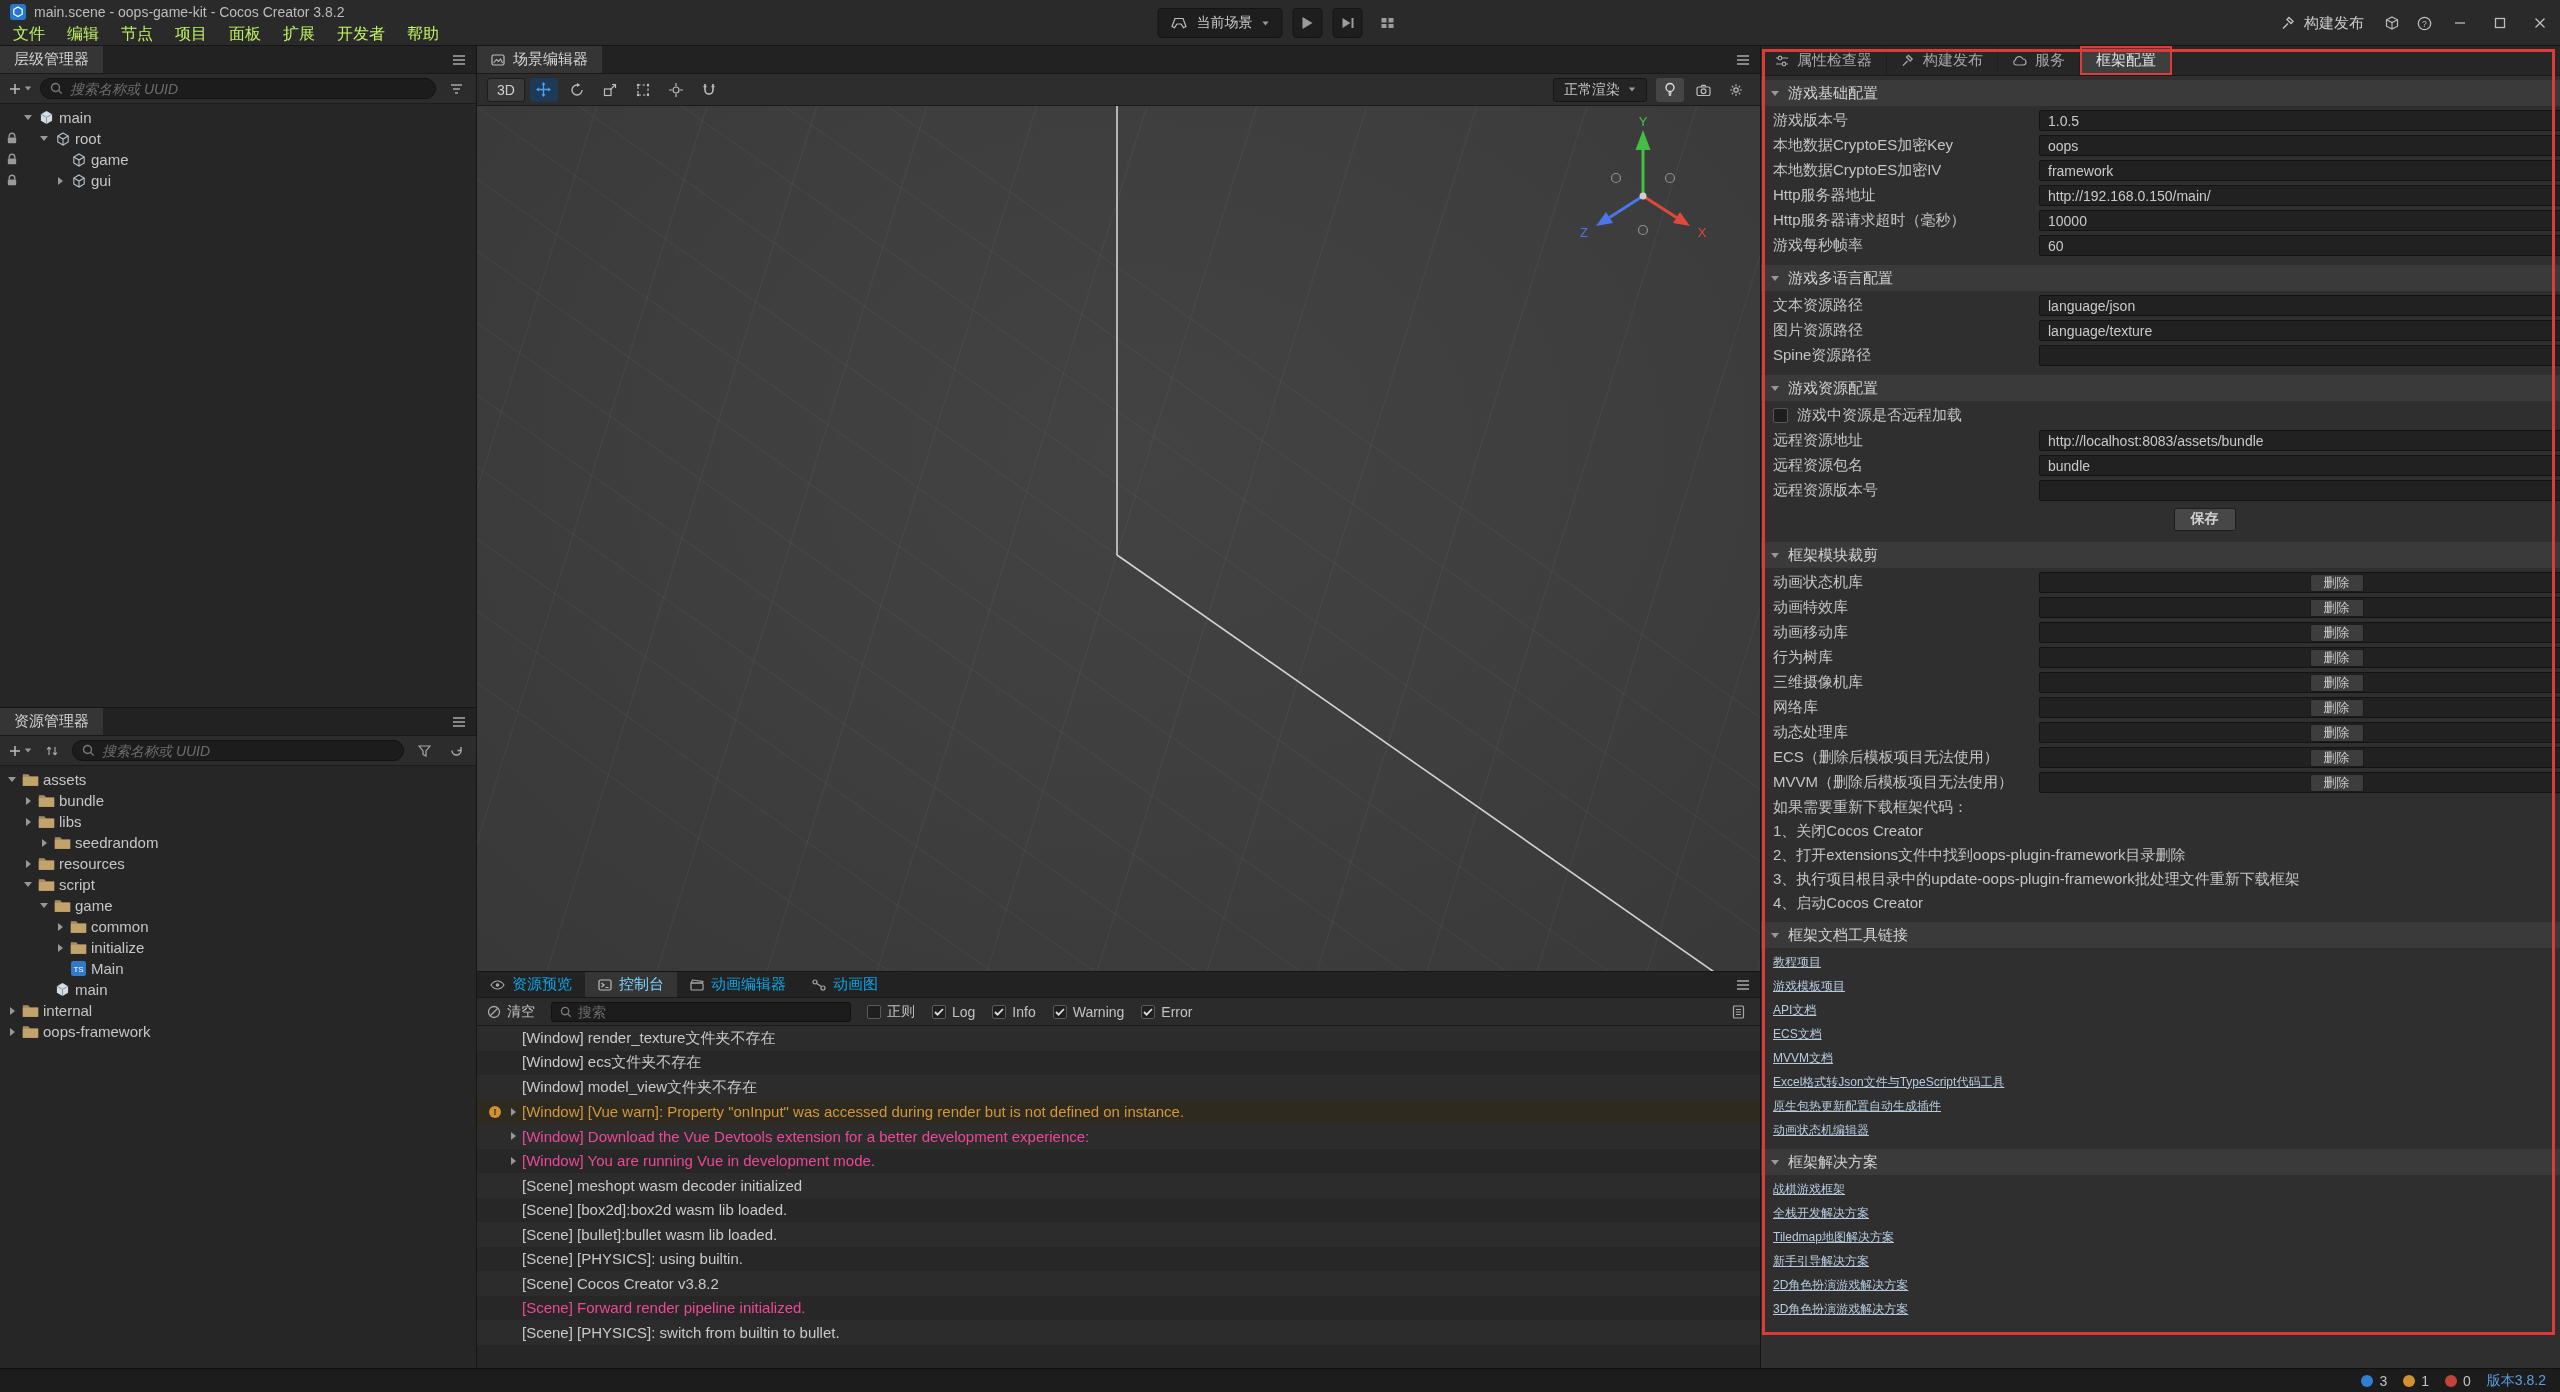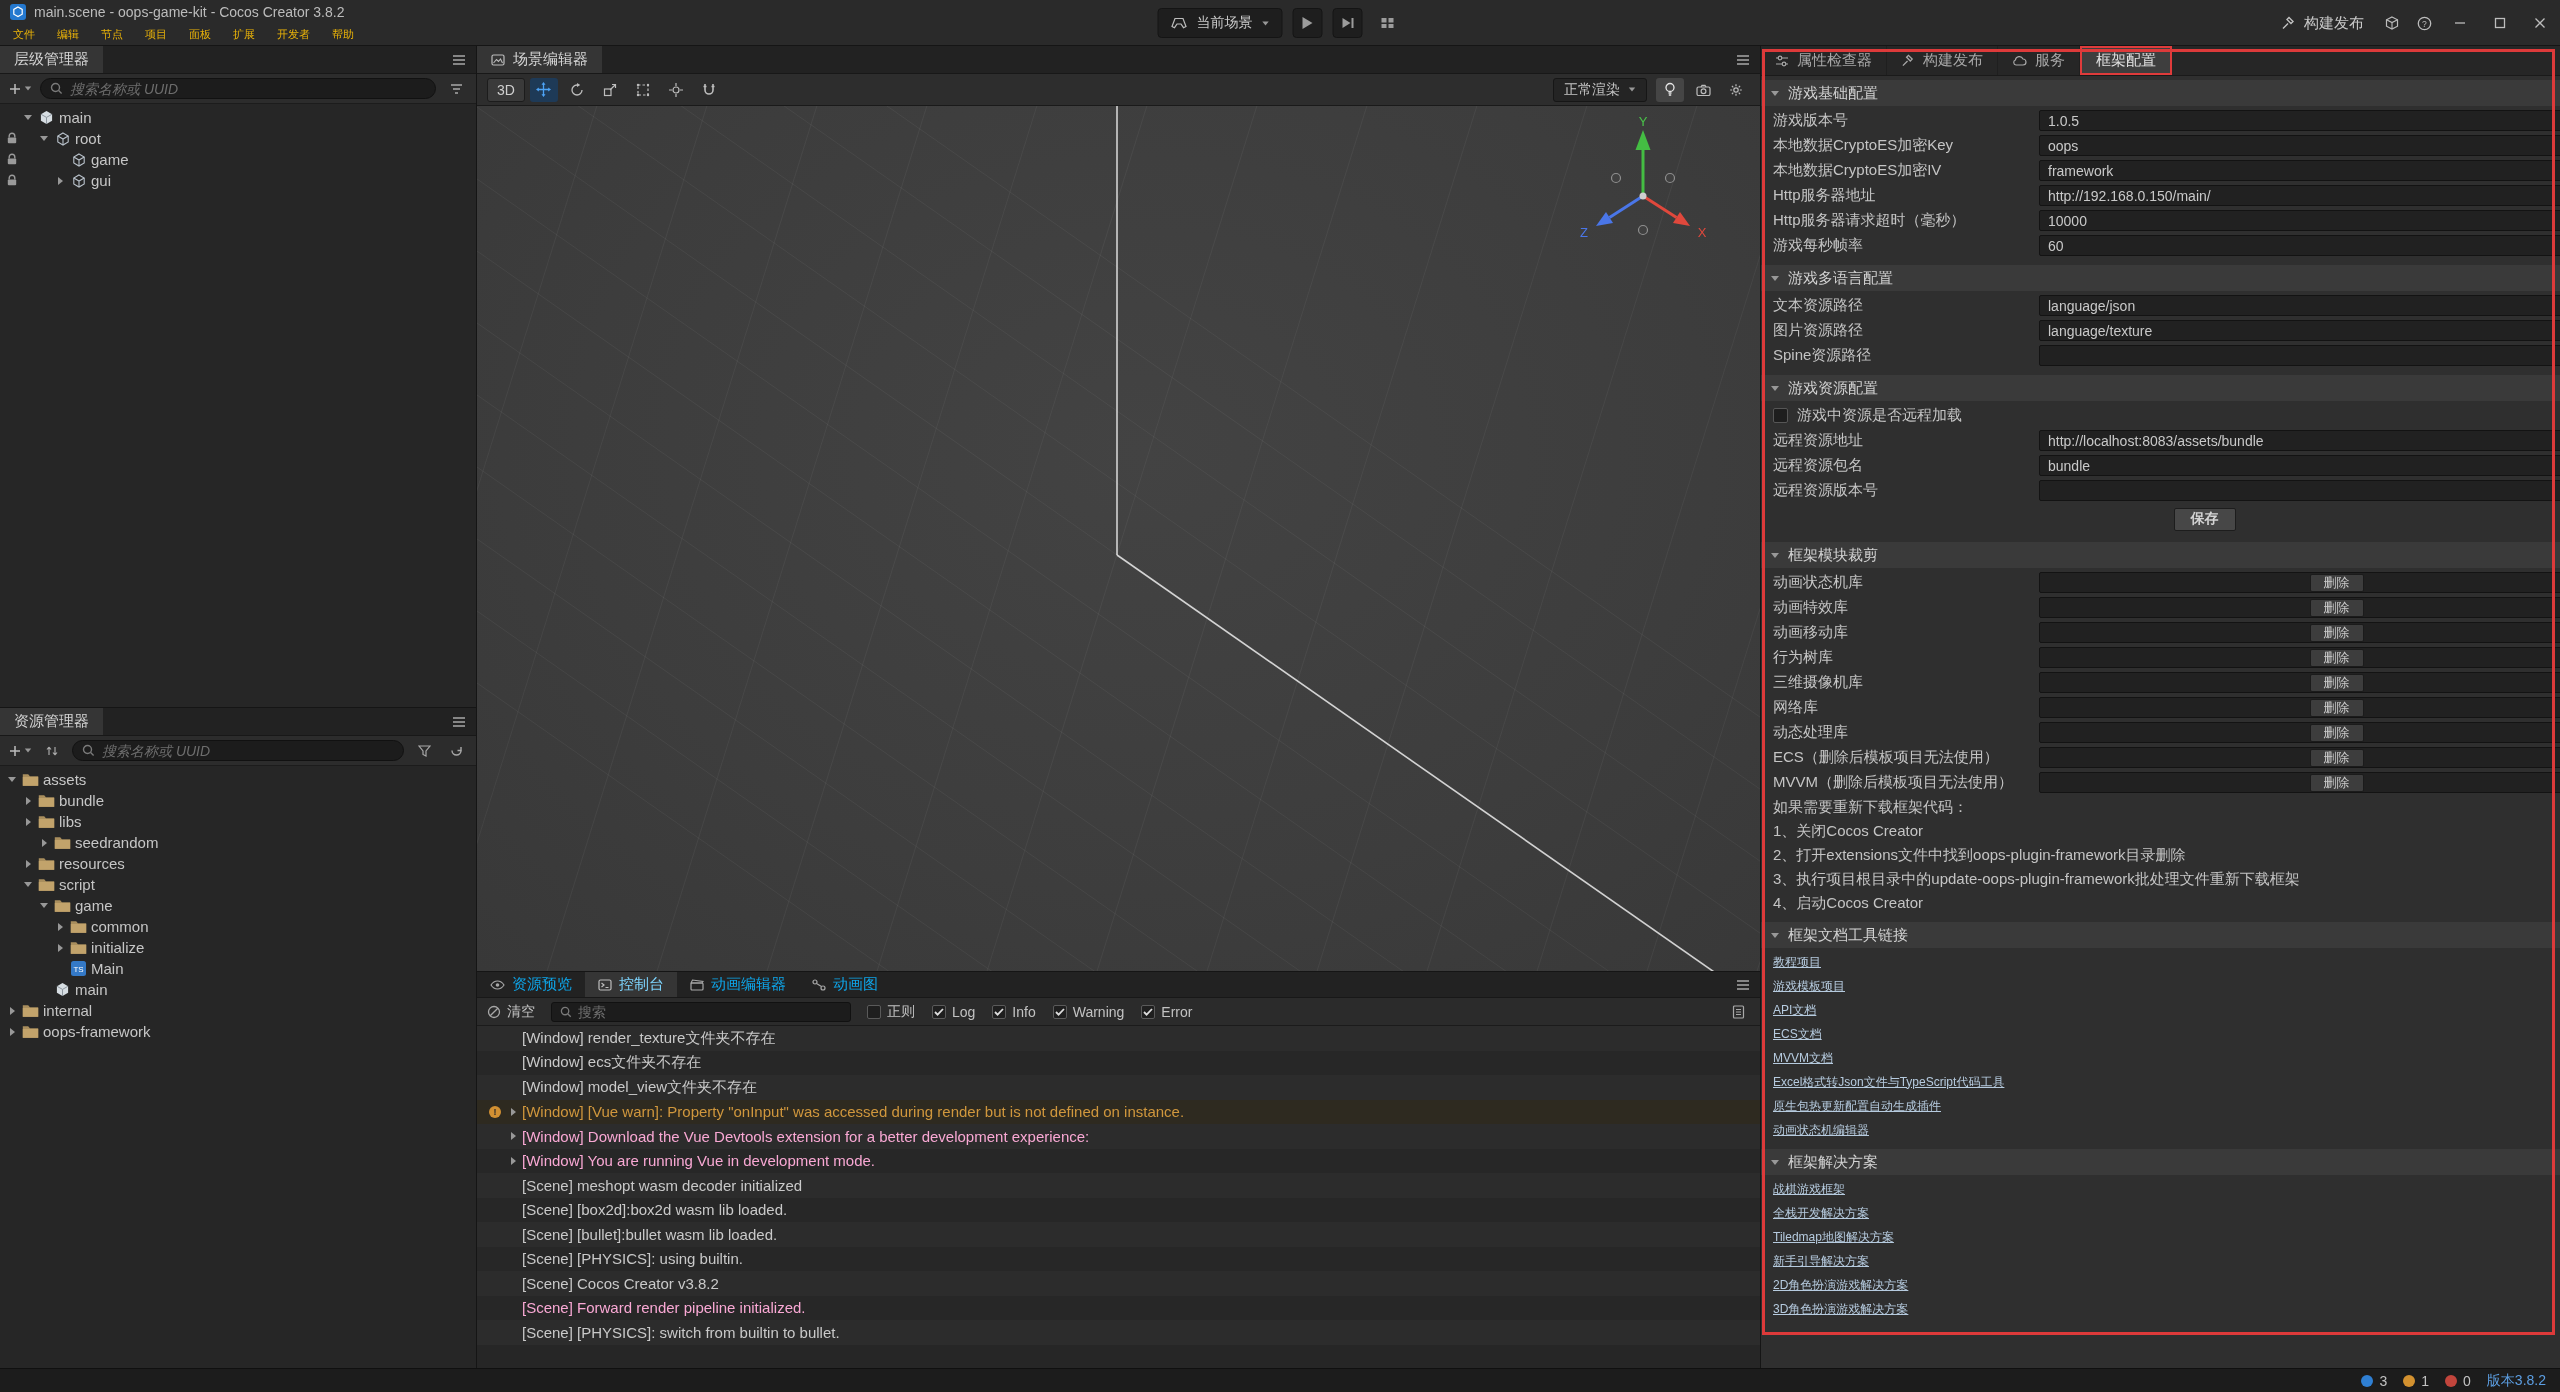--- a/index.html
+++ b/index.html
@@ -5,21 +5,21 @@
   *{box-sizing:border-box;margin:0;padding:0;}
   body{background:#0d0d0d;}
   #app{position:relative;width:2560px;height:1392px;background:#2a2a2a;font-family:"Liberation Sans","DejaVu Sans",sans-serif;color:#c8c8c8;font-size:15px;overflow:hidden;}
   svg{display:block;}
 
   
   .topbar{position:absolute;left:0;top:0;width:2560px;height:46px;background:#2a2a2a;border-bottom:1px solid #151515;z-index:10;}
   .title-row{position:absolute;left:10px;top:3px;display:flex;align-items:center;gap:8px;height:18px;}
   .win-title{font-size:14px;color:#bcbcbc;white-space:nowrap;}
   .menu-row{position:absolute;left:2px;top:22px;display:flex;height:24px;align-items:center;}
-  .menu-item{padding:0 11px;font-size:11px;color:#eab308;height:100%;display:flex;align-items:center;cursor:default;}
+  .menu-item{padding:0 11px;font-size:16px;color:#bef264;height:100%;display:flex;align-items:center;cursor:default;}
   .top-center{position:absolute;left:50%;top:8px;transform:translateX(-50%);display:flex;align-items:center;gap:10px;height:30px;}
   .platform-pill{display:flex;align-items:center;gap:9px;background:#1e1e1e;border:1px solid #141414;border-radius:4px;height:30px;padding:0 12px;color:#c9c9c9;font-size:14px;}
   .icon-btn{display:flex;align-items:center;justify-content:center;width:30px;height:30px;border-radius:4px;background:#1e1e1e;border:1px solid #141414;}
   .icon-btn.plain{background:transparent;border:none;}
   .top-right{position:absolute;right:0;top:0;height:46px;display:flex;align-items:center;}
   .build-btn{display:flex;align-items:center;gap:8px;color:#c9c9c9;padding:0 12px;font-size:15px;}
   .tr-icon{width:32px;height:46px;display:flex;align-items:center;justify-content:center;}
   .win-btn{width:40px;height:46px;display:flex;align-items:center;justify-content:center;}
 
   
@@ -72,21 +72,21 @@
   .console-search{width:300px;height:20px;background:#1c1c1c;border:1px solid #111;border-radius:3px;display:flex;align-items:center;gap:6px;padding:0 8px;}
   .console-search input{flex:1;background:transparent;border:none;outline:none;color:#bdbdbd;font-size:14px;font-family:inherit;min-width:0;}
   .console-search input::placeholder{color:#6d6d6d;}
   .filters{display:flex;align-items:center;gap:17px;}
   .filter{display:flex;align-items:center;gap:6px;font-size:14px;color:#c2c2c2;}
   .cb{width:14px;height:14px;background:#1f1f1f;border:1px solid #5a5a5a;border-radius:2px;display:flex;align-items:center;justify-content:center;flex:none;}
   .console-list{height:343px;overflow:hidden;}
   .console-row{display:flex;align-items:center;height:24.5px;padding-left:8px;font-size:15px;color:#c9c9c9;background:#2c2c2c;white-space:nowrap;}
   .console-row.odd{background:#272727;}
   .console-row.warn{color:#d0973d;background:#2e2a20;}
-  .console-row.info{color:#f9a8d4;}
+  .console-row.info{color:#ec4899;}
   .row-badge{width:20px;display:flex;justify-content:center;flex:none;}
   .expander-cell{width:17px;flex:none;display:flex;justify-content:center;}
 
   
   .inspector{position:absolute;left:1760px;top:46px;width:888px;height:1322px;background:#2f2f2f;border-left:1px solid #151515;}
   .insp-tabs{height:30px;display:flex;align-items:stretch;background:#262626;border-bottom:1px solid #1a1a1a;}
   .itab{display:flex;align-items:center;gap:8px;padding:0 14px;font-size:15px;color:#a6a6a6;border-right:1px solid #1f1f1f;}
   .itab.active{background:#3e3e3e;color:#e0e0e0;border:2px solid #df3b3b;}
   .insp-body{position:relative;height:1292px;overflow:hidden;padding-top:4px;}
   .isec-header{height:26px;display:flex;align-items:center;gap:9px;padding:0 10px;background:#3a3a3a;margin-bottom:2px;}

